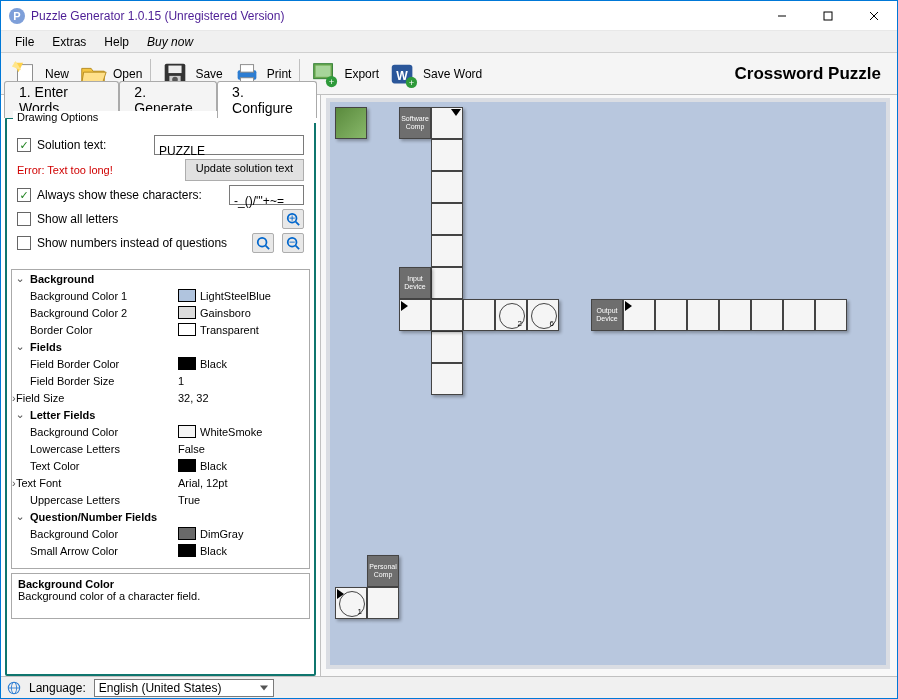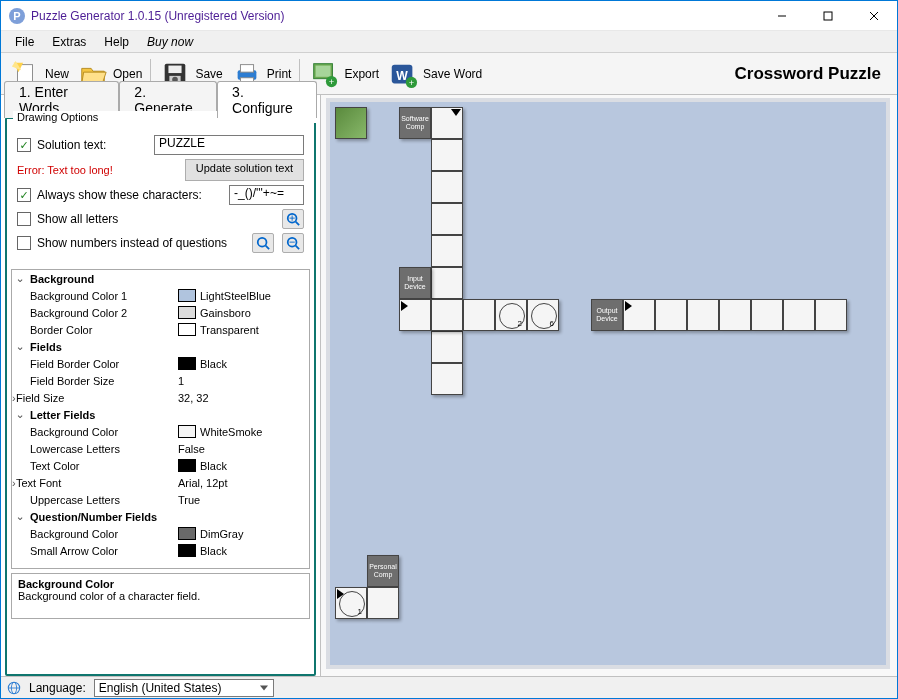--- a/index.html
+++ b/index.html
@@ -63,21 +63,21 @@
   .tabs { display:flex; align-items:flex-end; height:22px; padding:3px 3px 0 3px; gap:0; }
   .tab { border:1px solid #aaa; border-bottom:none; padding:2px 14px; background:#f4f4f4; font-size:14px; border-radius:3px 3px 0 0; position:relative; top:1px;}
   .tab.active { background:#fff; z-index:2; }
   
   .fsbox { border:2px solid #0f766e; margin:0 4px; flex:1; display:flex; flex-direction:column; min-height:0; border-radius:2px; }
   .fslegend { position:relative; top:-8px; left:6px; background:#fff; padding:0 4px; display:inline-block; font-size:11px; }
   .opts { padding:0 10px 6px 10px; overflow:auto; }
   .row { display:flex; align-items:center; gap:6px; margin:4px 0; }
   .chk { width:14px;height:14px;border:1px solid #666;display:flex;align-items:center;justify-content:center; font-size:10px; background:#fff;}
   .chk.checked::after { content:"✓"; color:#1a7f1a; font-size:11px; line-height:11px; }
-  .textbox { border:1px solid #7a7a7a; padding:0 4px; height:20px; background:#fff; }
+  .textbox { border:1px solid #7a7a7a; padding:8px 4px; height:20px; background:#fff; }
   .btn { border:1px solid #adadad; background:#e1e1e1; padding:2px 10px; height:22px; font-size:11px; cursor:pointer; }
   .err { color:#d00000; font-size:11px; }
   .minibtn { width:22px;height:20px;border:1px solid #adadad;background:#e8e8e8;display:flex;align-items:center;justify-content:center; margin-left:2px; border-radius:2px;}
   .minibtn svg { width:14px;height:14px; }
   
   .propgrid { border:1px solid #aaa; margin:6px 4px 0 4px; display:flex; flex-direction:column; height:300px; }
   .pgscroll { overflow-y:scroll; overflow-x:hidden; flex:1; background:#fff; }
   .pgrow { display:flex; align-items:center; height:17px; font-size:11px; }
   .pgrow .exp { width:16px; text-align:center; color:#555; cursor:pointer; }
   .pgrow .name { width:148px; padding-left:2px; overflow:hidden; white-space:nowrap; }

